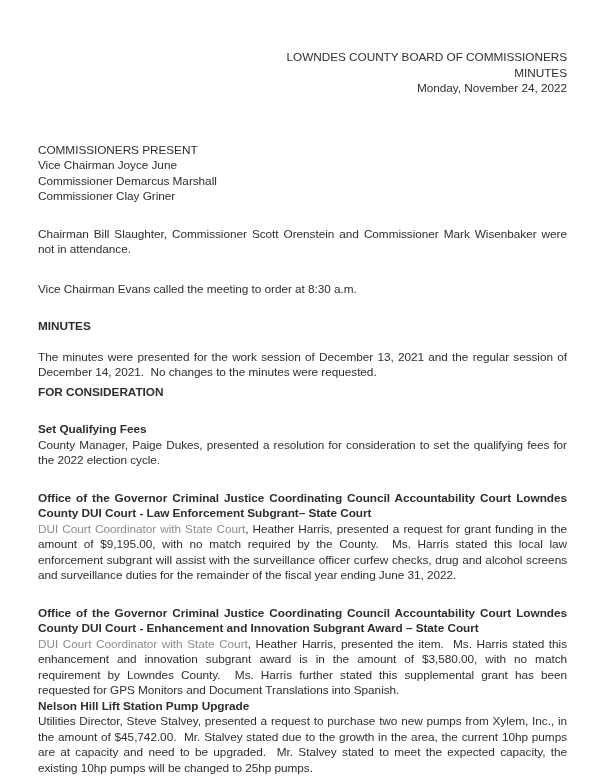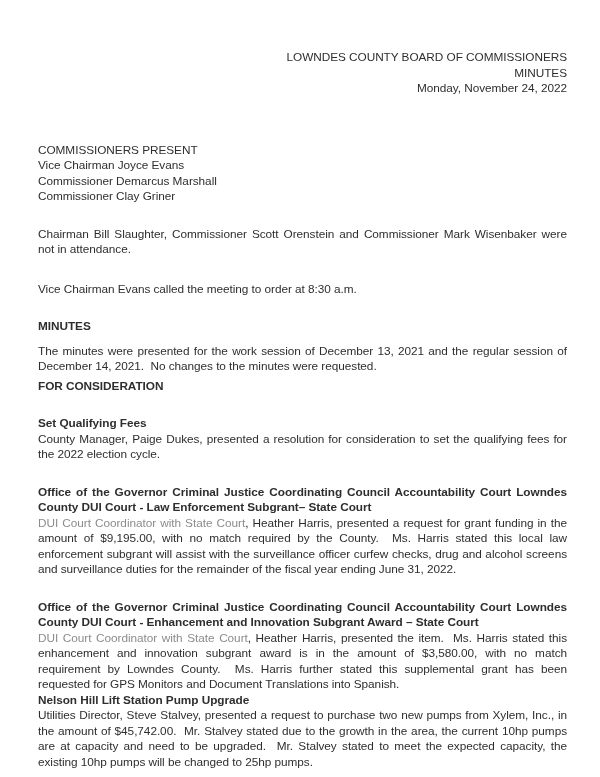--- a/index.html
+++ b/index.html
@@ -30,38 +30,38 @@
   .doc-header div { margin: 0; }
   p, .h {
     margin: 0;
     white-space: pre-wrap;
   }
   .h { font-weight: bold; }
   .just { text-align: justify; }
   .muted { color: #8c8c8c; }
   .mt14 { margin-top: 4px; }
   .mt10 { margin-top: 22px; }
-  .mt9  { margin-top: 9px; }
+  .mt9  { margin-top: 15px; }
   .mt8  { margin-top: 24px; }
   .mt5  { }
 </style>
 </head>
 <body>
 
 <div class="page">
 
   <div class="doc-header">
     <div>LOWNDES COUNTY BOARD OF COMMISSIONERS</div>
     <div>MINUTES</div>
     <div>Monday, November 24, 2022</div>
   </div>
 
   <div>
     <p>COMMISSIONERS PRESENT</p>
-    <p>Vice Chairman Joyce Evans</p>
+    <p>Vice Chairman Joyce June</p>
     <p>Commissioner Demarcus Marshall</p>
     <p>Commissioner Clay Griner</p>
   </div>
 
   <p class="mt10 just">Chairman Bill Slaughter, Commissioner Scott Orenstein and Commissioner Mark Wisenbaker were not in attendance.</p>
 
   <p class="mt8">Vice Chairman Evans called the meeting to order at 8:30 a.m.</p>
 
   <p class="h mt10">MINUTES</p>
   <p class="mt9 just">The minutes were presented for the work session of December 13, 2021 and the regular session of December 14, 2021.  No changes to the minutes were requested.</p>

